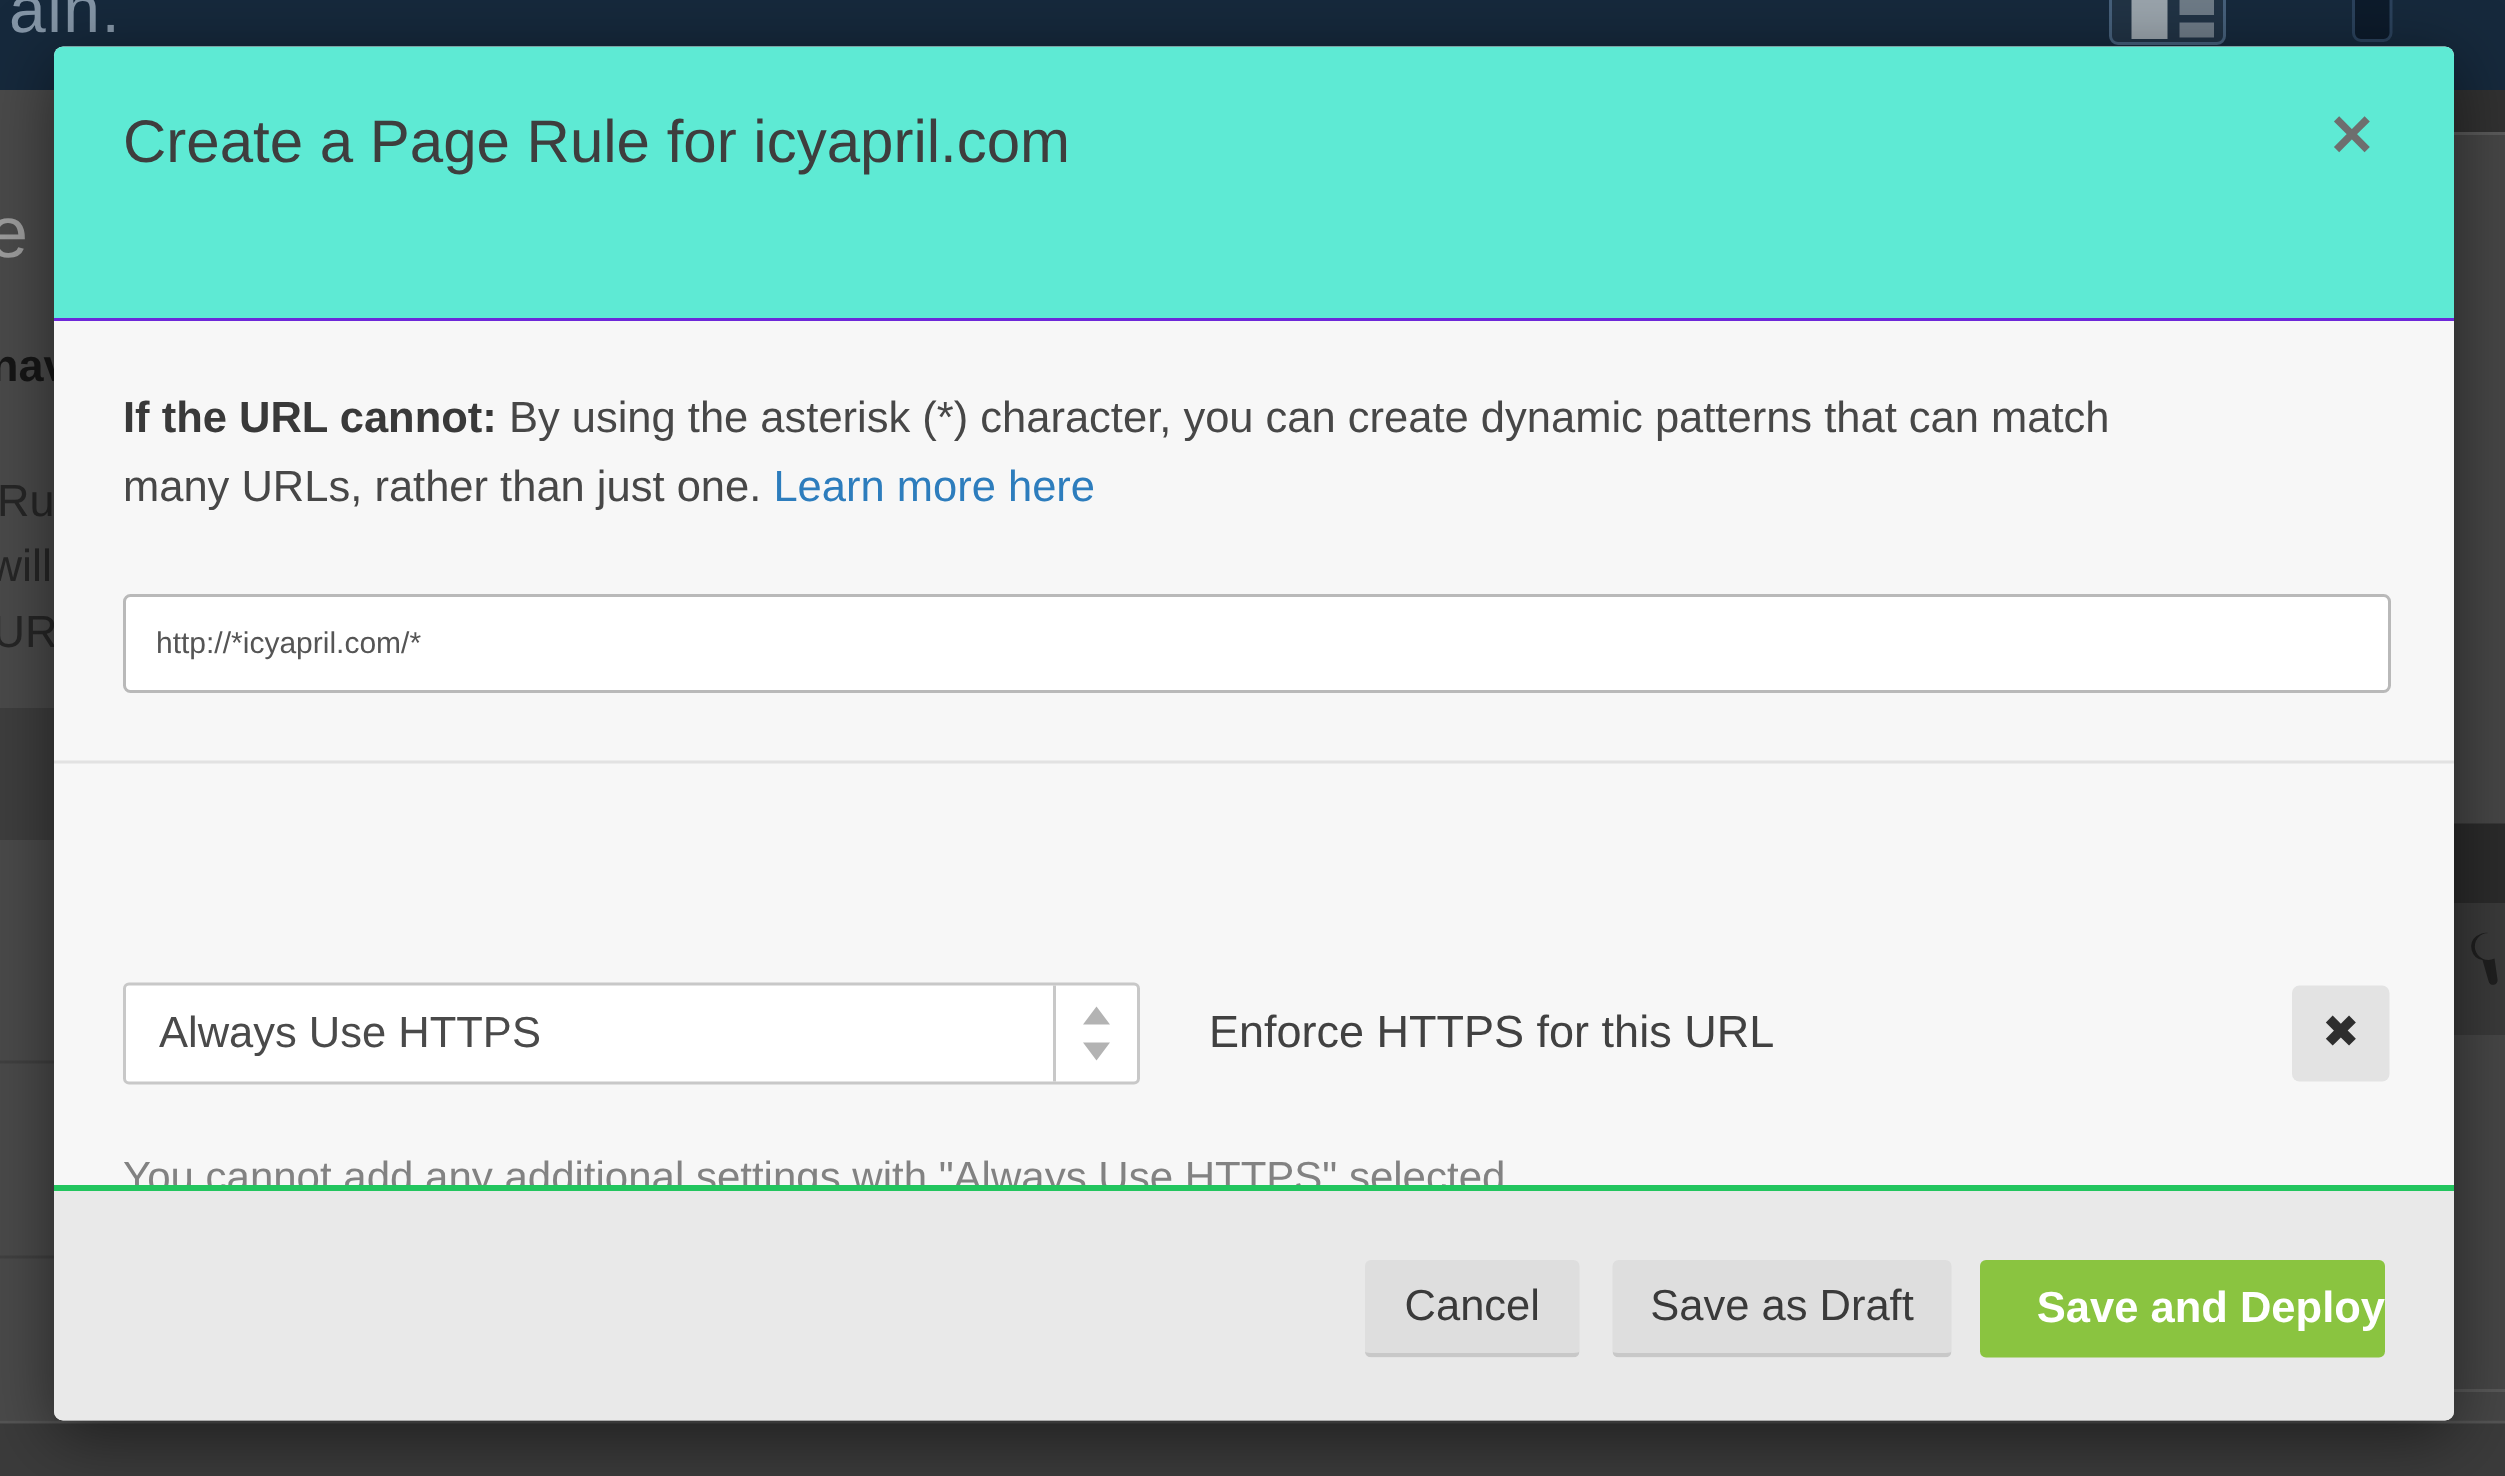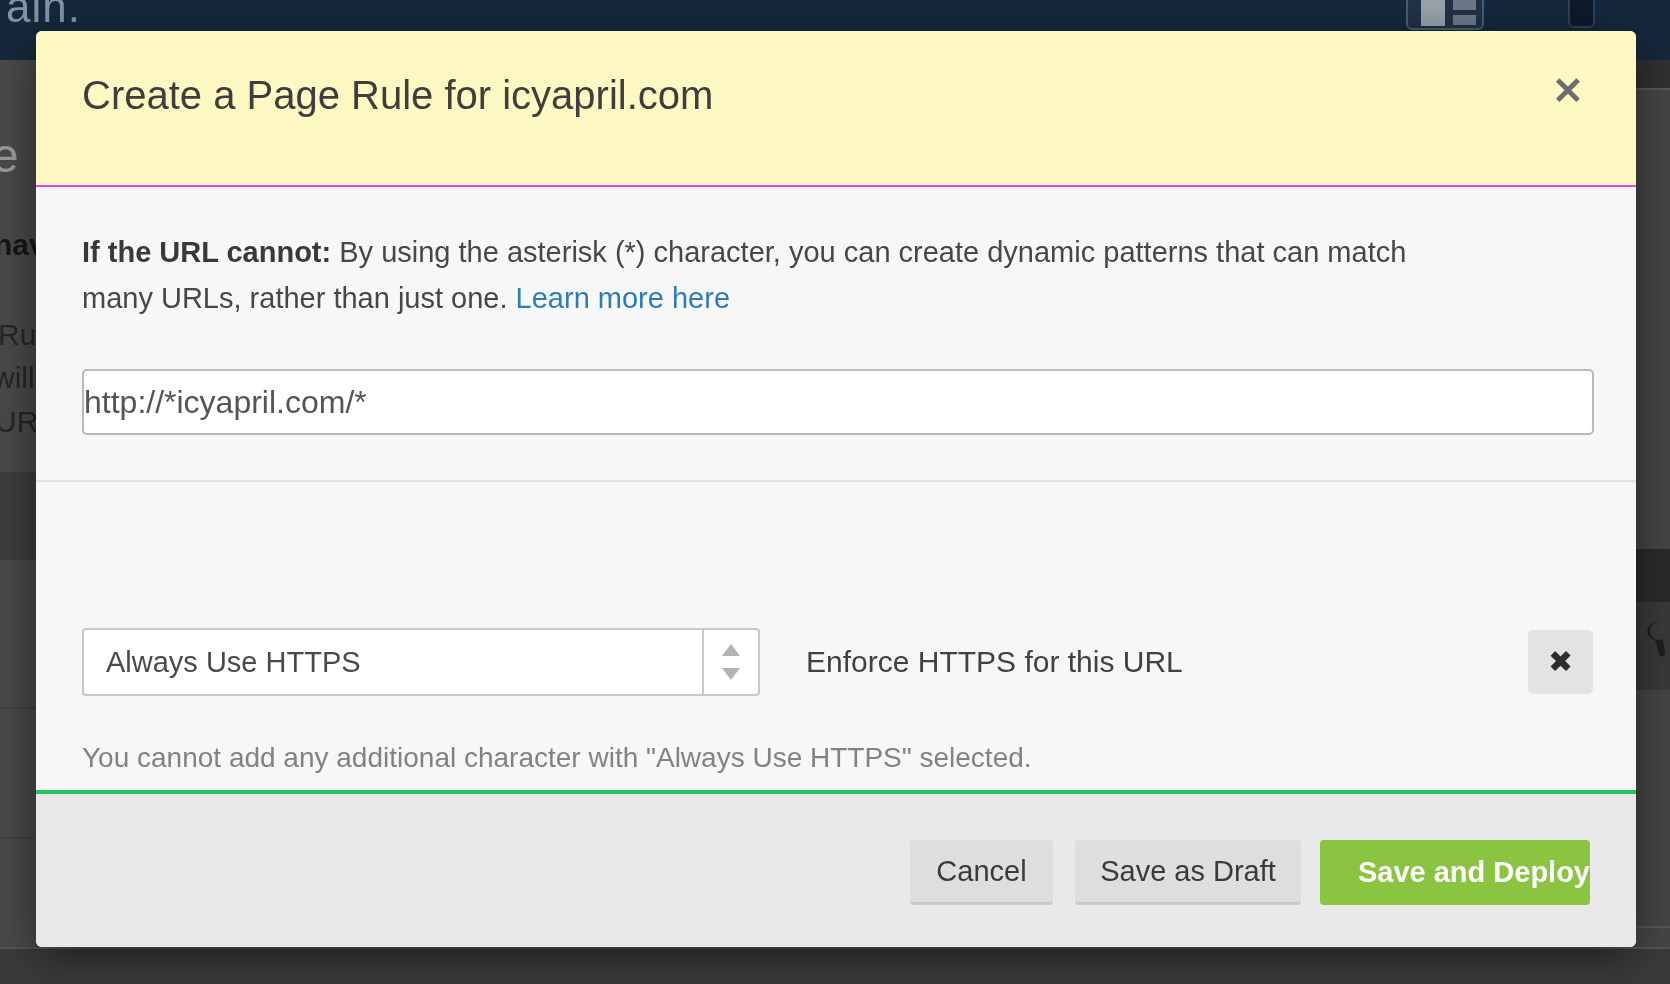--- a/index.html
+++ b/index.html
@@ -60,21 +60,21 @@
     background:#3b3b3b; border-top:2px solid #555; z-index:1;
   }
 
   
   .modal {
     position:absolute; left:36px; top:31px; width:1600px; height:916px;
     background:#f7f7f7; border-radius:6px; overflow:hidden; z-index:2;
     box-shadow:0 10px 45px rgba(0,0,0,0.5);
   }
   .modal-header {
-    position:relative; height:156px; background:#fef9c3; border-bottom:2px solid #d946ef;
+    position:relative; height:183px; background:#5eead4; border-bottom:2px solid #6d28d9;
   }
   .modal-title {
     position:absolute; left:46px; top:42px;
     font-size:40px; font-weight:400; color:#3e3e3e;
   }
   .close-btn {
     position:absolute; right:44px; top:36px; width:48px; height:48px;
     background:none; border:none; cursor:pointer;
     font-size:38px; font-weight:700; color:#6e6e6e; line-height:48px; text-align:center;
     font-family:"Liberation Sans", sans-serif;
@@ -84,21 +84,21 @@
   .url-desc {
     position:absolute; left:46px; top:42px; width:1490px;
     font-size:29px; line-height:46px; color:#474747;
   }
   .url-desc strong { color:#393939; }
   .learn-link { color:var(--link,#2d7dbd); text-decoration:none; cursor:pointer; }
 
   .url-input {
     position:absolute; left:46px; top:182px; width:1512px; height:66px;
     background:#fff; border:2px solid #b9b9b9; border-radius:5px;
-    font-size:32px; color:#555; 
+    font-size:20px; color:#555; padding-left:20px;
     font-family:"Liberation Sans", sans-serif;
   }
 
   .section-divider { position:absolute; left:0; top:293px; width:1600px; height:2px; background:#e2e2e2; }
 
   .settings-heading {
     position:absolute; left:46px; top:358px;
     font-size:30px; font-weight:700; color:#3c3c3c;
   }
 
@@ -209,21 +209,21 @@
       <span class="select-stepper">
         <i class="tri up"></i>
         <i class="tri down"></i>
       </span>
     </div>
 
     <span class="setting-desc">Enforce HTTPS for this URL</span>
 
     <button class="remove-btn">✖</button>
 
-    <p class="setting-note">You cannot add any additional character with "Always Use HTTPS" selected.</p>
+    <p class="setting-note">You cannot add any additional settings with "Always Use HTTPS" selected.</p>
   </div>
 
   <div class="modal-footer">
     <button class="btn btn-gray btn-cancel">Cancel</button>
     <button class="btn btn-gray btn-draft">Save as Draft</button>
     <button class="btn btn-deploy">Save and Deploy</button>
   </div>
 
 </div>
 

